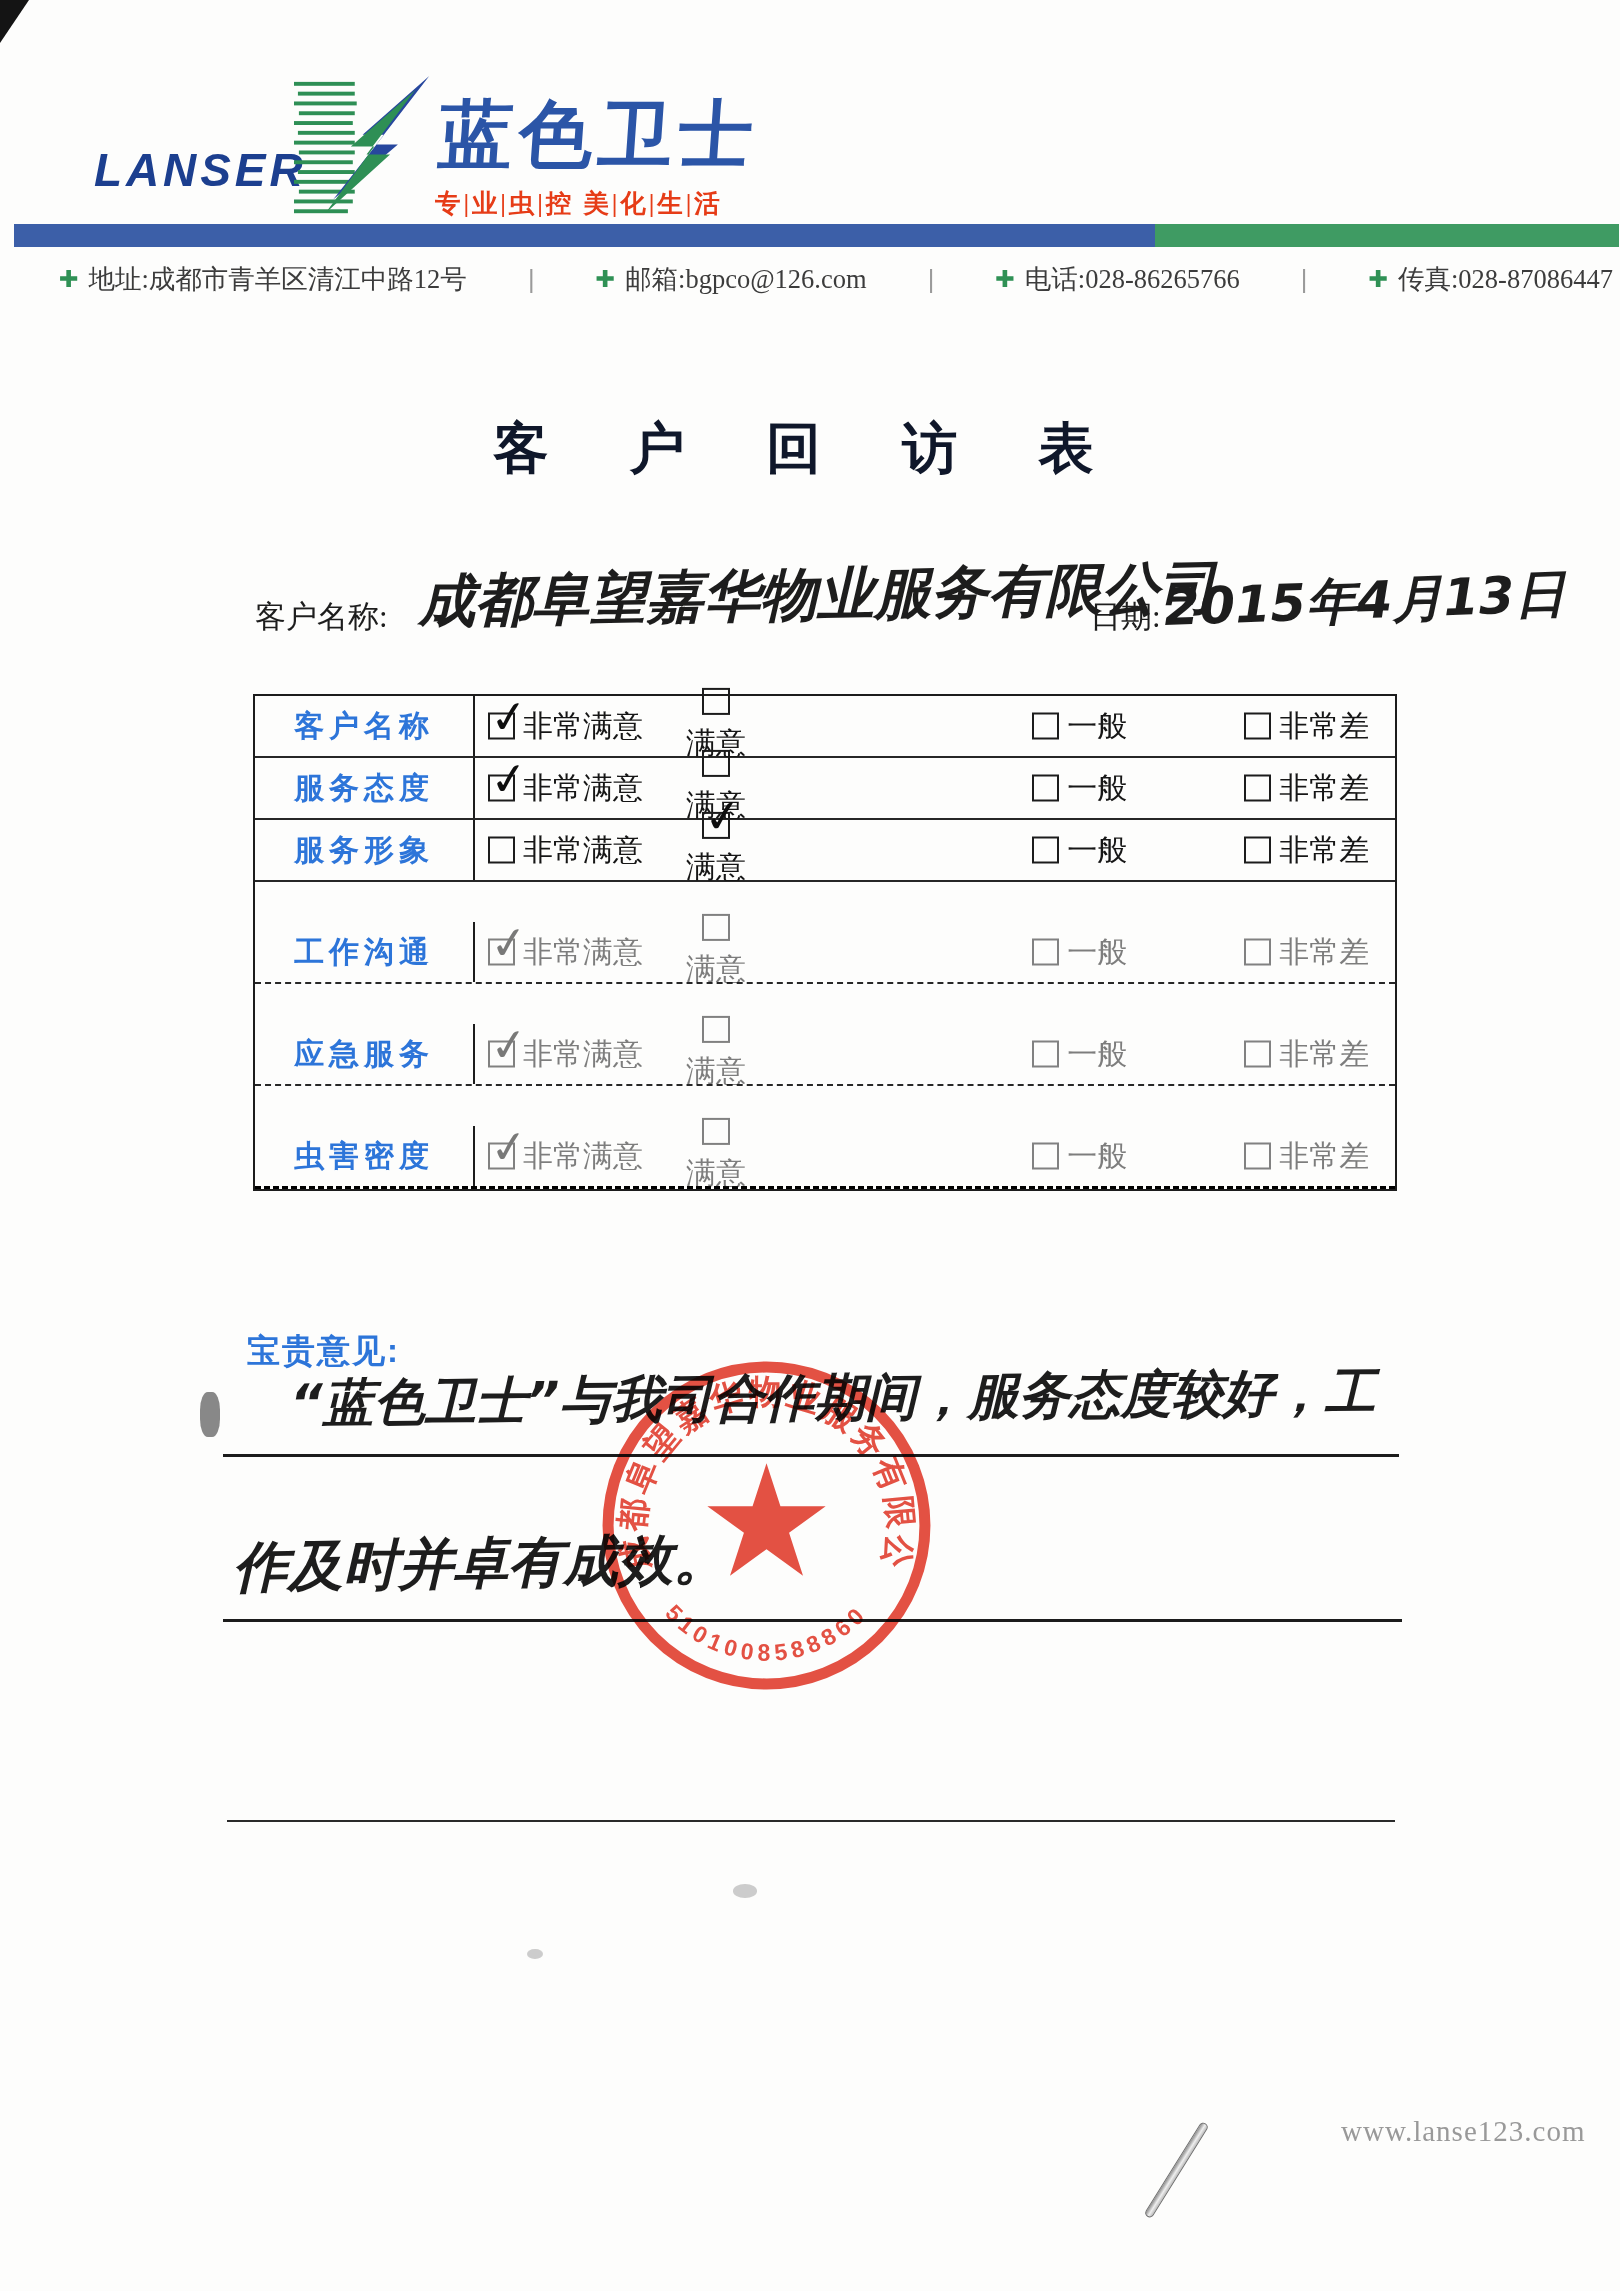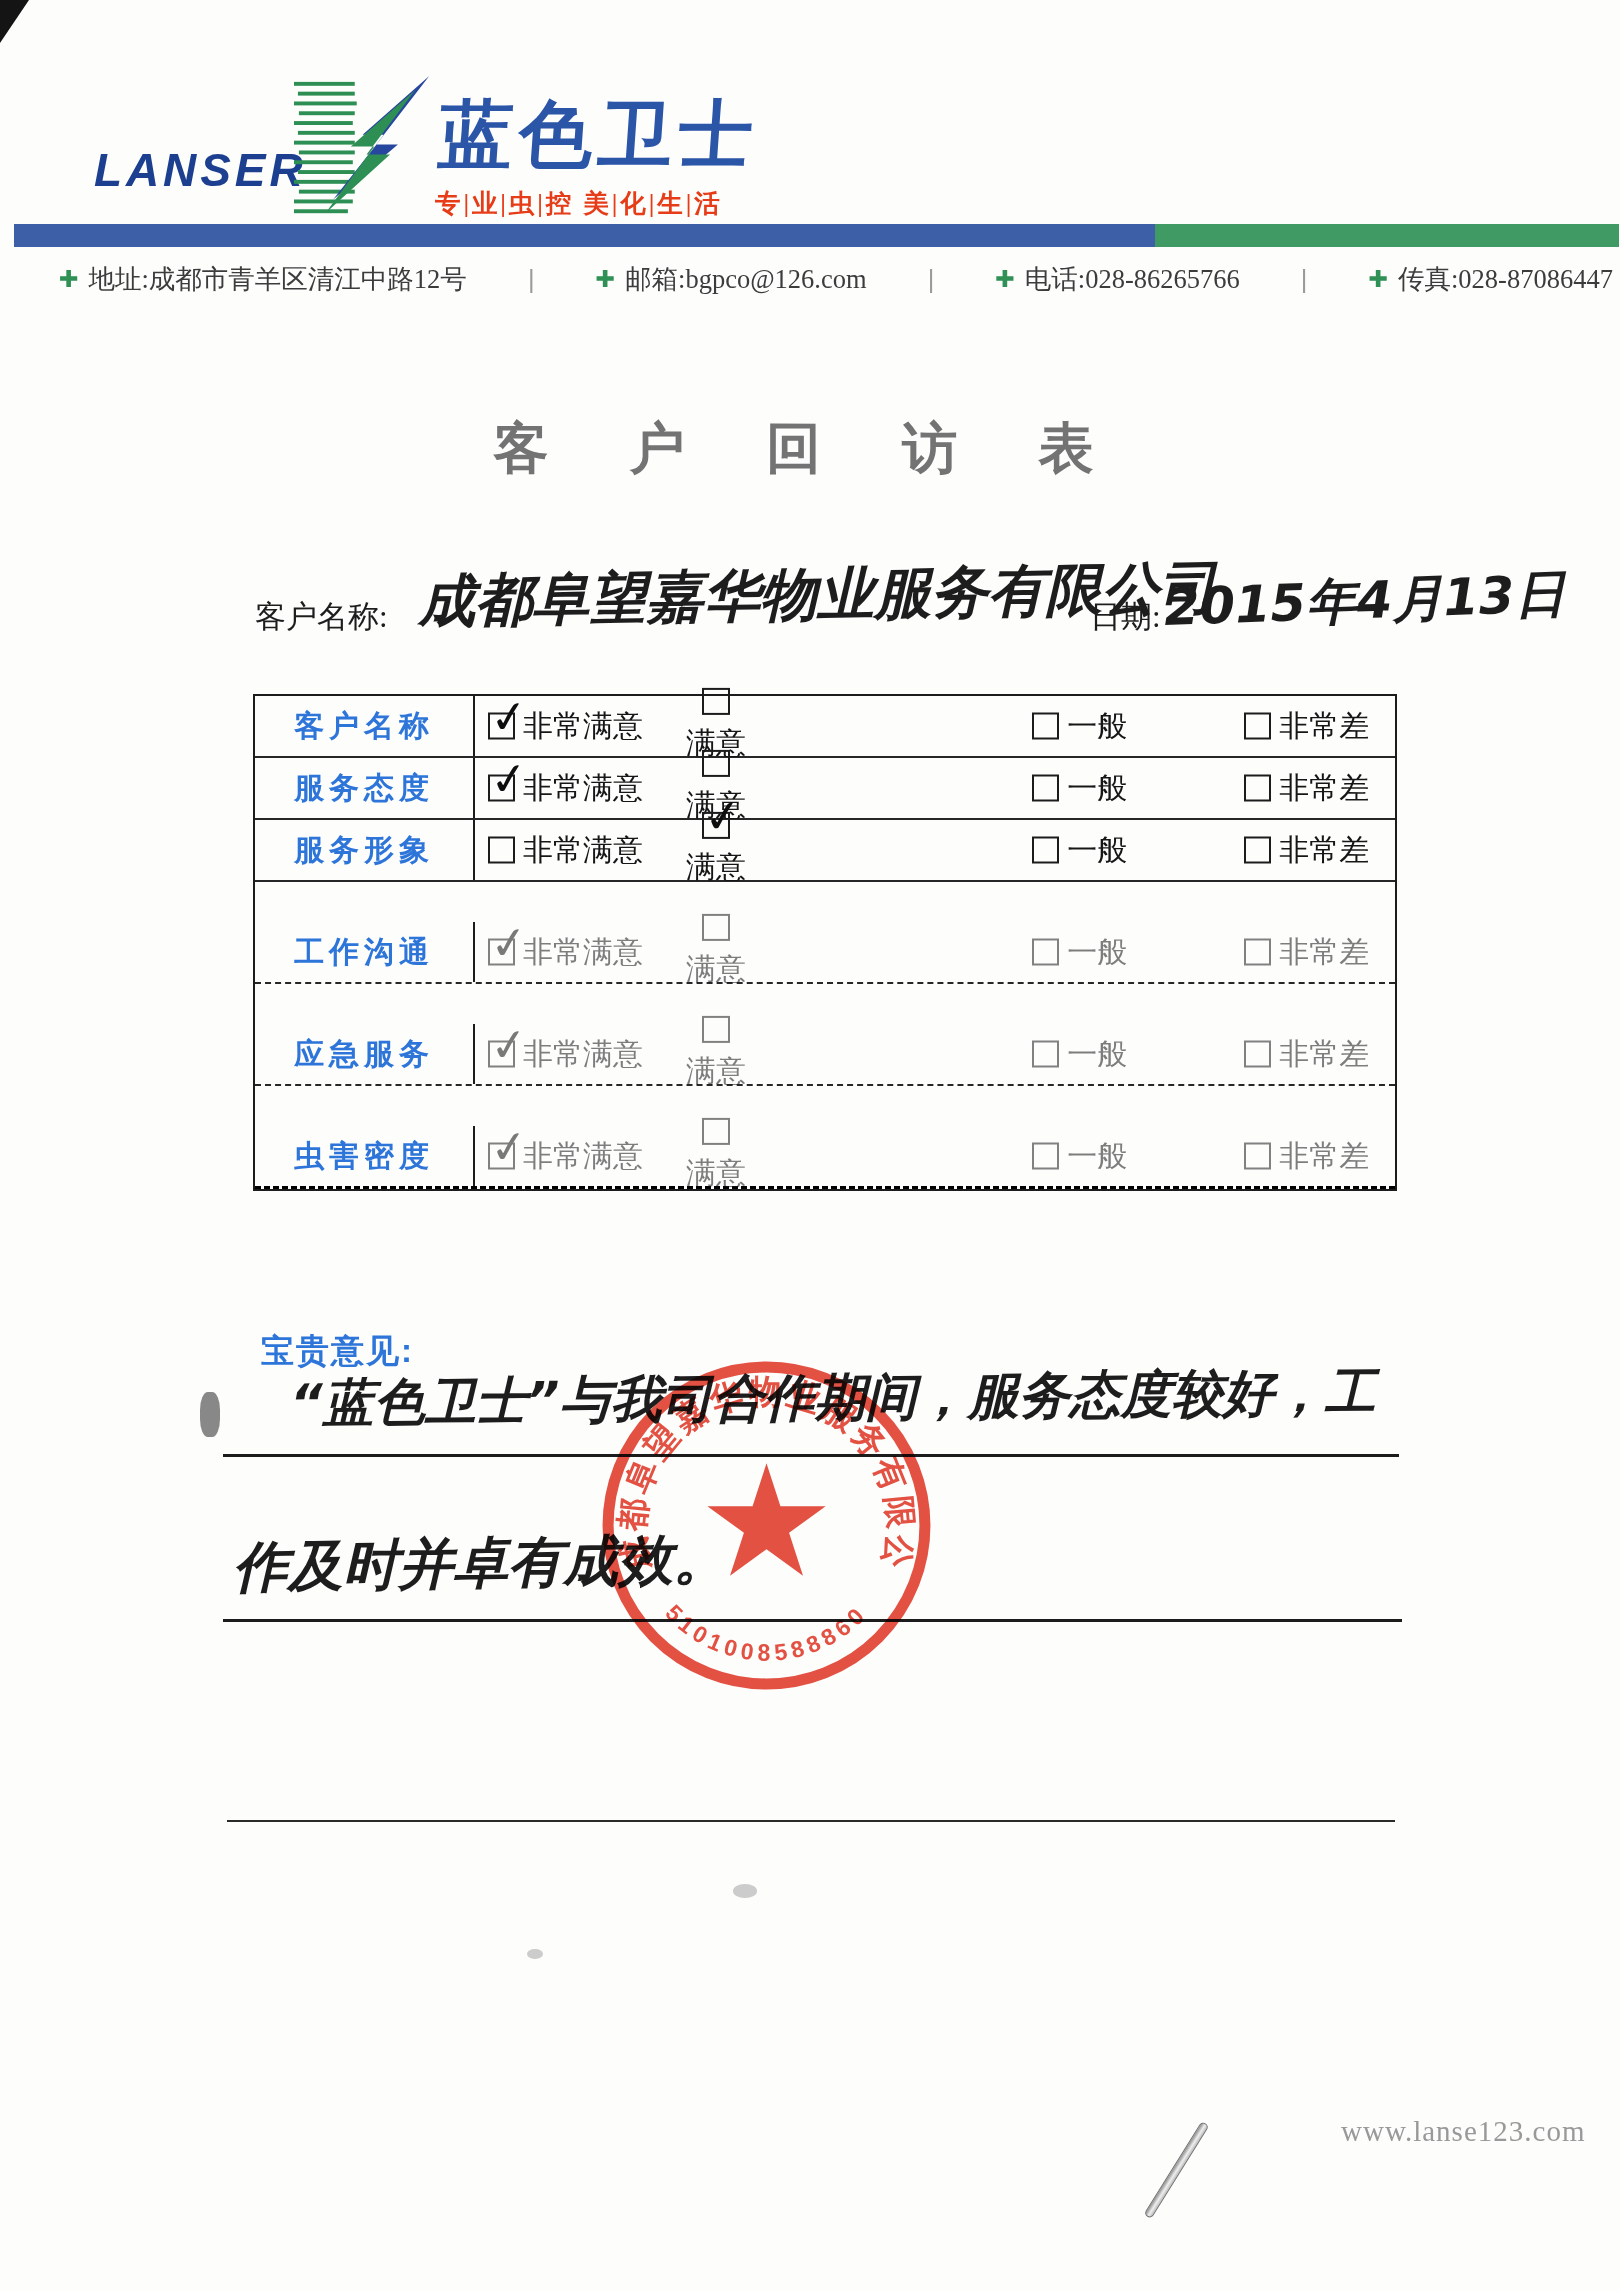--- a/index.html
+++ b/index.html
@@ -24,21 +24,21 @@
     background:linear-gradient(to right, #3c5fa8 0 1141px, #3f9b63 1141px 100%); }
   #contact-row { position:absolute; left:59px; top:261px; width:1554px;
     display:flex; justify-content:space-between; align-items:center; }
   .contact-item { display:flex; align-items:center; gap:9.8px;
     font-family:"Liberation Serif", serif; font-size:26.5px; font-weight:500; color:#3c3c3c; }
   .contact-item .plus { color:#2f9155; font-size:23.5px; font-weight:bold;
     font-family:"DejaVu Sans", sans-serif; }
   .contact-sep { color:#9a9a9a; font-size:25.5px; font-weight:200; }
   
   #doc-title { position:absolute; left:0; top:412px; width:1620px; text-align:center;
-    font-size:55px; font-weight:bold; color:#737373; letter-spacing:33px;
+    font-size:55px; font-weight:bold; color:#0f172a; letter-spacing:33px;
     font-family:"Liberation Sans", sans-serif; }
   
   .print-label { position:absolute; font-family:"Liberation Serif", serif;
     font-size:31px; color:#1d1d1d; }
   #customer-label { left:255px; top:596px; }
   #date-label { left:1090px; top:596px; }
   .hand { font-family:"DejaVu Sans", sans-serif; font-style:italic; font-weight:600;
     color:#1d1d1d; white-space:nowrap; }
   #customer-value { position:absolute; left:418px; top:557px; font-size:57px;
     letter-spacing:0px; transform:rotate(-1deg); }
@@ -58,21 +58,21 @@
     display:flex; align-items:center; gap:7.8px; }
   .opt0 { left:12.7px; } .opt1 { left:211px;flex-direction:column; } .opt2 { left:557px; } .opt3 { left:769px; }
   .box { position:relative; width:27.4px; height:27.4px; border:2.5px solid #1c1c1c;
     background:transparent; flex:0 0 auto; }
   .optlbl { font-family:"Liberation Serif", serif; font-size:30px; color:#161616; }
   .faded-row .optlbl, .faded-row .box { opacity:.55; }
   .tick { position:absolute; left:0px; top:-19.6px; font-size:45px; font-weight:bold;
     color:#0e0e0e; transform:rotate(-6deg); line-height:1; opacity:1 !important;
     font-family:"DejaVu Sans", sans-serif; }
   
-  #feedback-label { position:absolute; left:261px; top:1329px; font-size:33px;
+  #feedback-label { position:absolute; left:247px; top:1329px; font-size:33px;
     font-weight:bold; color:#2d75d9; letter-spacing:2px; }
   #feedback-line1 { position:absolute; left:290px; top:1364px; font-size:51px;
     transform:rotate(-0.6deg); z-index:3; }
   #feedback-line2 { position:absolute; left:233px; top:1527px; font-size:55px;
     transform:rotate(-1deg); z-index:3; }
   .rule { position:absolute; height:2.9px; background:#1c1c1c; z-index:2; }
   #rule1 { left:223px; top:1454px; width:1176px; }
   #rule2 { left:223px; top:1619px; width:1179px; }
   #rule3 { left:227px; top:1820px; width:1168px; height:2px; background:#2a2a2a; }
   

